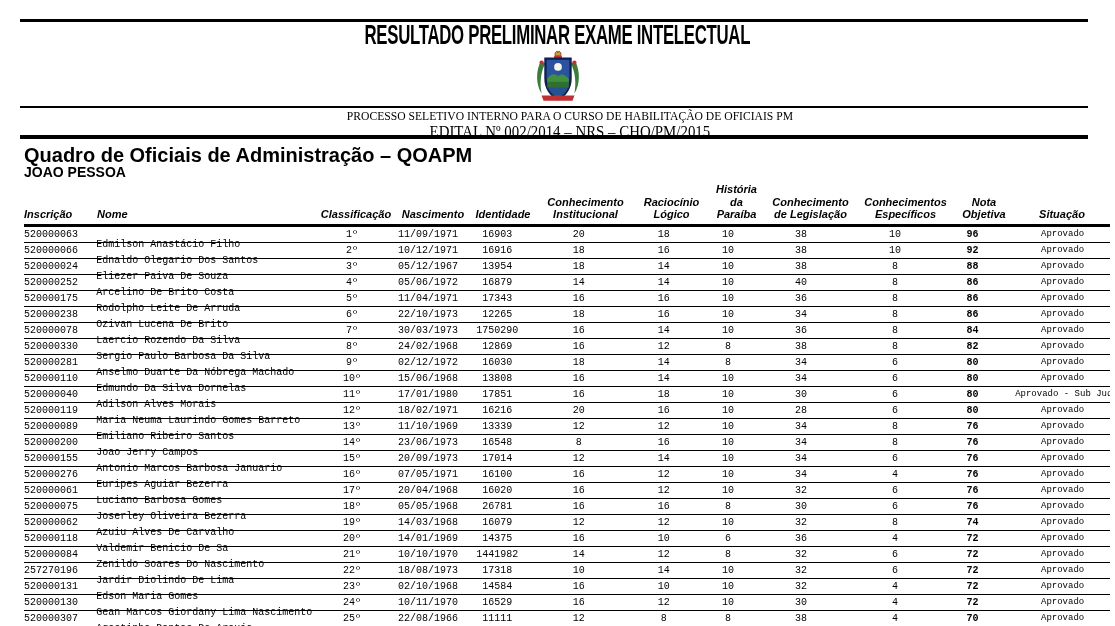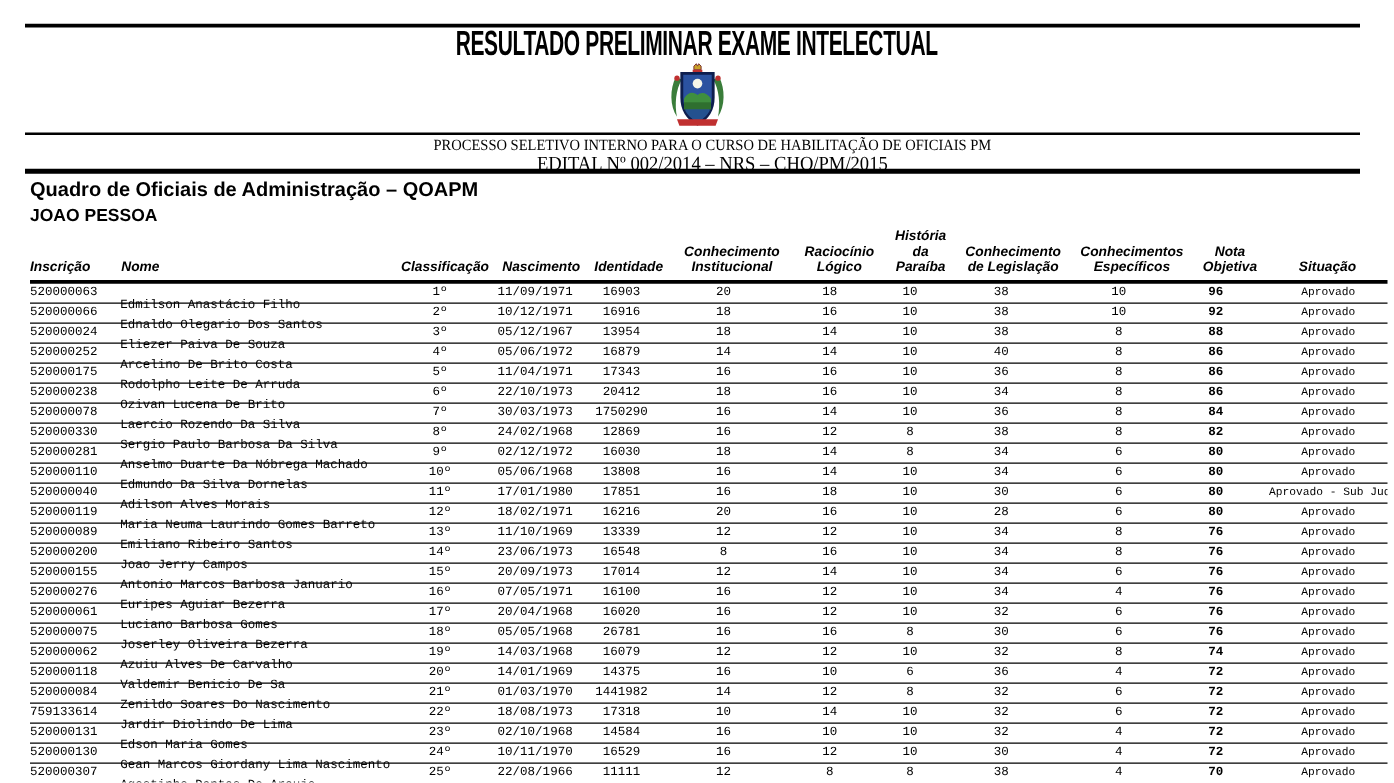--- a/index.html
+++ b/index.html
@@ -21,21 +21,21 @@
   }
 
   .crest { position:absolute; top:50px; left:50%; transform:translateX(-50%); }
 
   .sub { position:absolute; left:12px; width:100%; text-align:center;
          font-family:"Liberation Serif", serif; font-weight:normal; }
   .sub span { display:inline-block; transform:scaleX(0.93); transform-origin:center; white-space:nowrap; }
   .sub1 { top:109px; font-size:12.5px; }
   .sub2 { top:123px; font-size:16px; }
 
-  .h-quadro { position:absolute; left:24px; top:144px; font-size:16px; font-weight:bold; }
+  .h-quadro { position:absolute; left:24px; top:144px; font-size:20px; font-weight:bold; }
   .h-city   { position:absolute; left:24px; top:164px; font-size:14px; font-weight:bold; }
 
   .table { position:absolute; left:24px; top:183px; width:1086px; font-size:10px; }
   .thead { display:flex; align-items:flex-end; border-bottom:3px solid #000; padding-bottom:3px; min-height:36px; }
   .hcell { font-weight:bold; font-size:11px; line-height:1.15; white-space:pre-line; text-align:center;font-style:italic; }
   .hcell.c0, .hcell.c1 { text-align:left; }
   .trow { display:flex; align-items:center; height:16px; border-bottom:1.5px solid #000;font-family:Liberation Mono, monospace; }
   .cell { white-space:nowrap; overflow:hidden; text-align:center; }
   .c0 { width:73px;  text-align:left; }
   .c1 { width:218px; text-align:left;margin-top:21px; }
@@ -179,21 +179,21 @@
         <div class="cell c8">36</div>
         <div class="cell c9">8</div>
         <div class="cell c10">86</div>
         <div class="cell c11">Aprovado</div>
       </div>
       <div class="trow">
         <div class="cell c0">520000238</div>
         <div class="cell c1">Ozivan Lucena De Brito</div>
         <div class="cell c2">6º</div>
         <div class="cell c3">22/10/1973</div>
-        <div class="cell c4">20412</div>
+        <div class="cell c4">12265</div>
         <div class="cell c5">18</div>
         <div class="cell c6">16</div>
         <div class="cell c7">10</div>
         <div class="cell c8">34</div>
         <div class="cell c9">8</div>
         <div class="cell c10">86</div>
         <div class="cell c11">Aprovado</div>
       </div>
       <div class="trow">
         <div class="cell c0">520000078</div>
@@ -234,21 +234,21 @@
         <div class="cell c7">8</div>
         <div class="cell c8">34</div>
         <div class="cell c9">6</div>
         <div class="cell c10">80</div>
         <div class="cell c11">Aprovado</div>
       </div>
       <div class="trow">
         <div class="cell c0">520000110</div>
         <div class="cell c1">Edmundo Da Silva Dornelas</div>
         <div class="cell c2">10º</div>
-        <div class="cell c3">05/06/1968</div>
+        <div class="cell c3">15/06/1968</div>
         <div class="cell c4">13808</div>
         <div class="cell c5">16</div>
         <div class="cell c6">14</div>
         <div class="cell c7">10</div>
         <div class="cell c8">34</div>
         <div class="cell c9">6</div>
         <div class="cell c10">80</div>
         <div class="cell c11">Aprovado</div>
       </div>
       <div class="trow">
@@ -388,32 +388,32 @@
         <div class="cell c7">6</div>
         <div class="cell c8">36</div>
         <div class="cell c9">4</div>
         <div class="cell c10">72</div>
         <div class="cell c11">Aprovado</div>
       </div>
       <div class="trow">
         <div class="cell c0">520000084</div>
         <div class="cell c1">Zenildo Soares Do Nascimento</div>
         <div class="cell c2">21º</div>
-        <div class="cell c3">01/03/1970</div>
+        <div class="cell c3">10/10/1970</div>
         <div class="cell c4">1441982</div>
         <div class="cell c5">14</div>
         <div class="cell c6">12</div>
         <div class="cell c7">8</div>
         <div class="cell c8">32</div>
         <div class="cell c9">6</div>
         <div class="cell c10">72</div>
         <div class="cell c11">Aprovado</div>
       </div>
       <div class="trow">
-        <div class="cell c0">759133614</div>
+        <div class="cell c0">257270196</div>
         <div class="cell c1">Jardir Diolindo De Lima</div>
         <div class="cell c2">22º</div>
         <div class="cell c3">18/08/1973</div>
         <div class="cell c4">17318</div>
         <div class="cell c5">10</div>
         <div class="cell c6">14</div>
         <div class="cell c7">10</div>
         <div class="cell c8">32</div>
         <div class="cell c9">6</div>
         <div class="cell c10">72</div>

